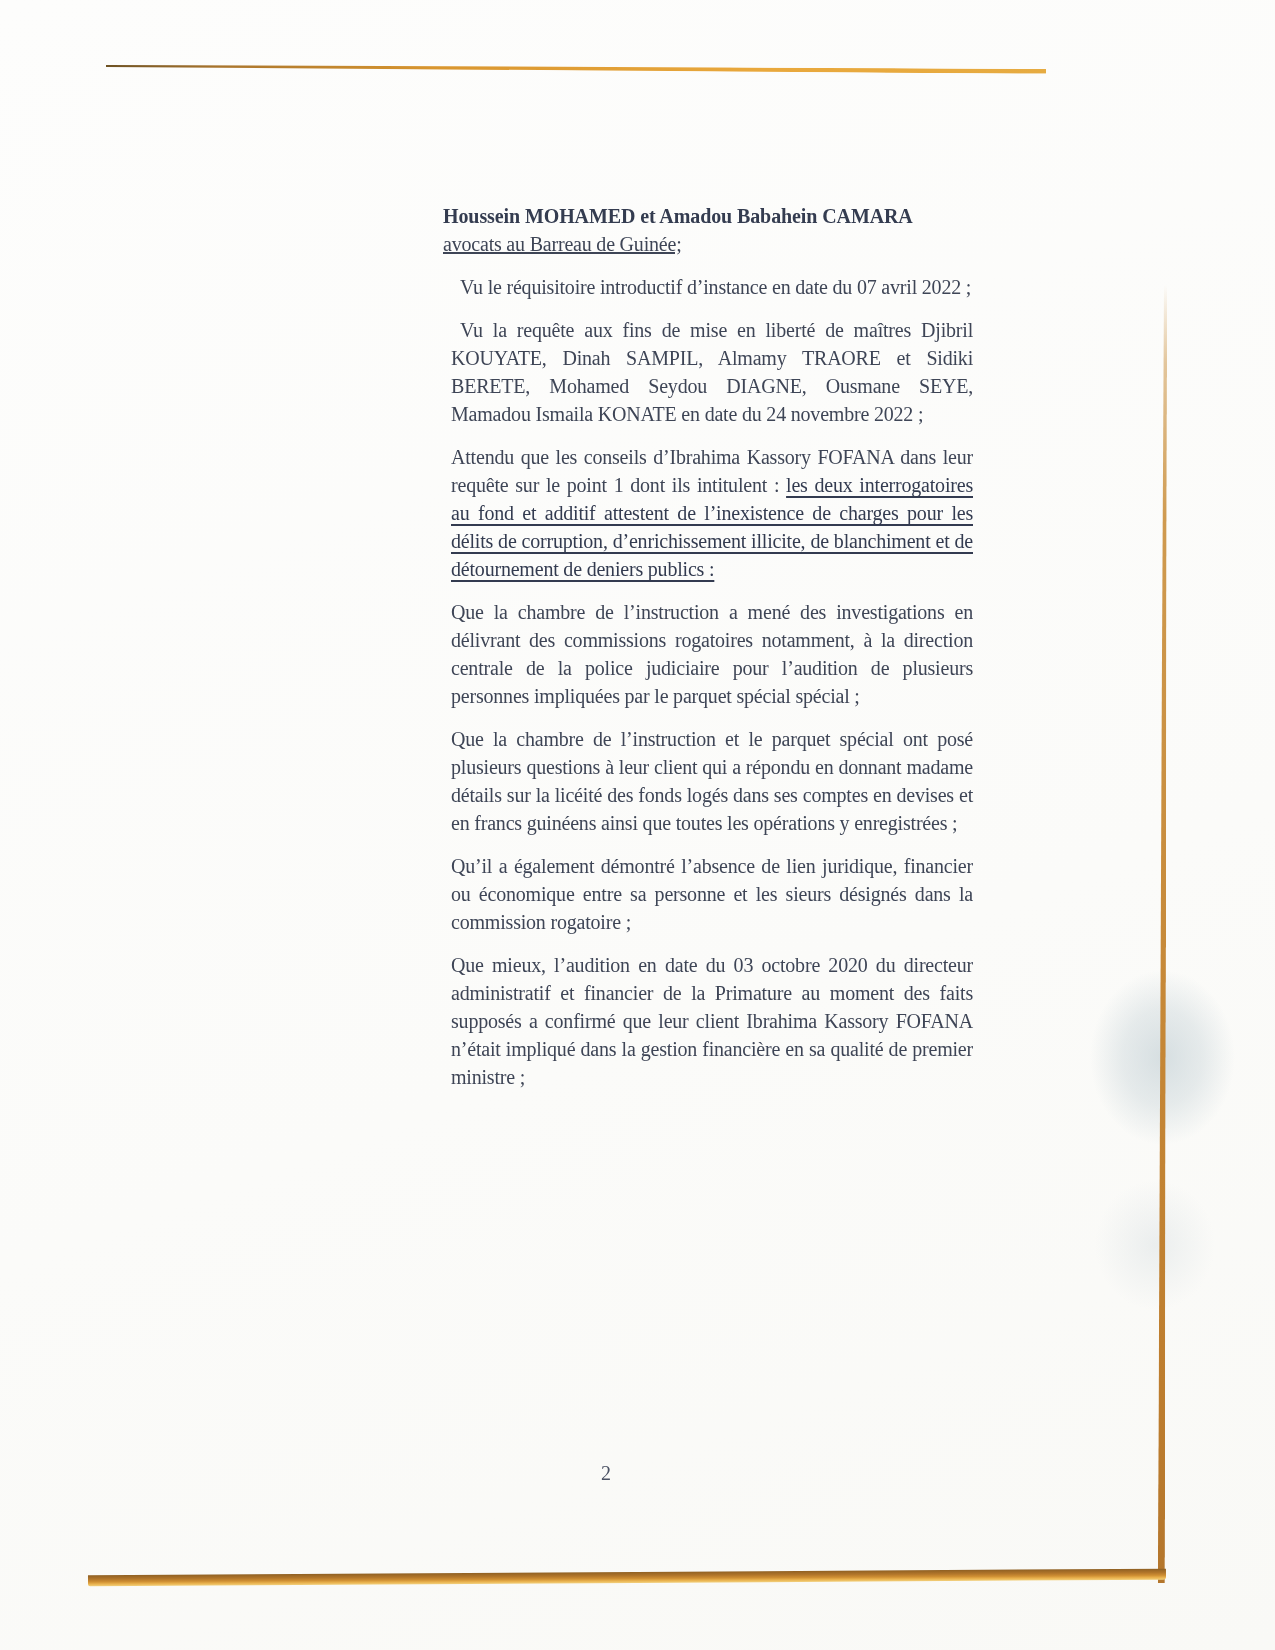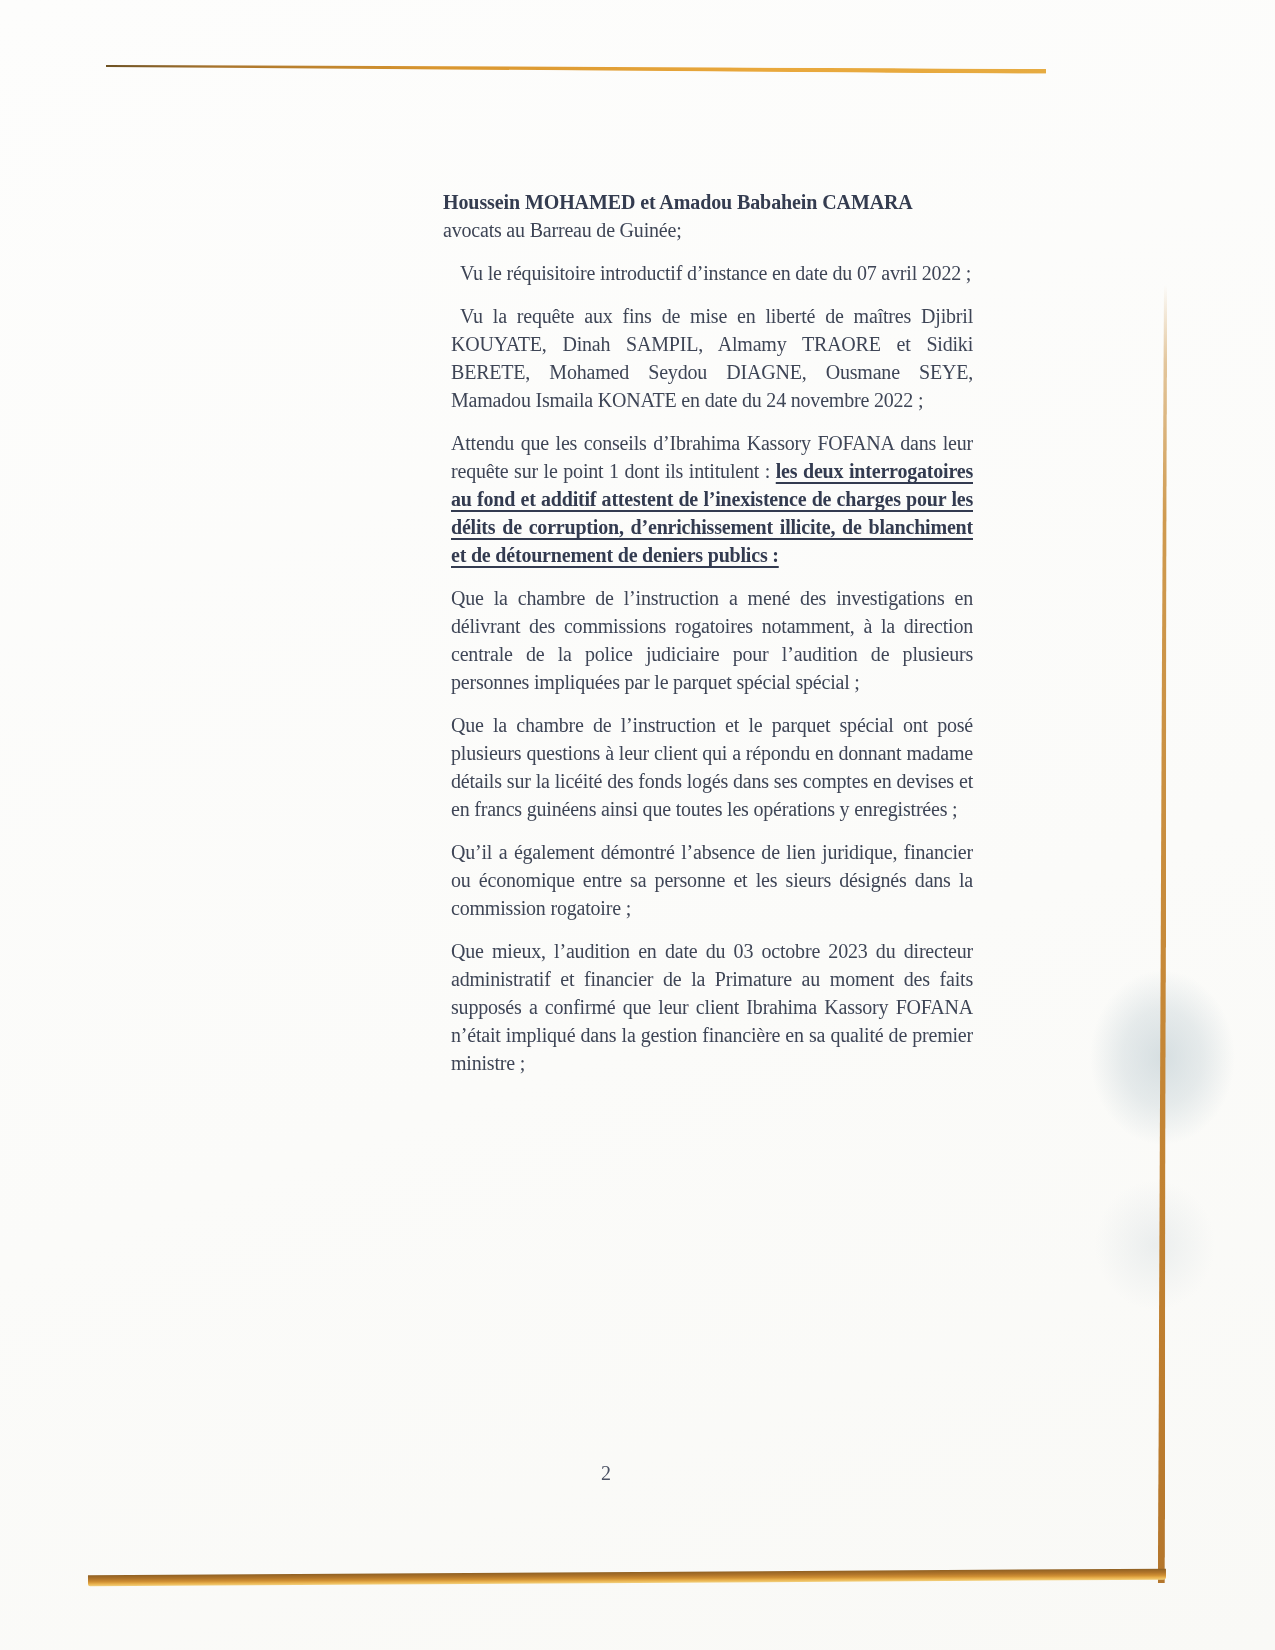--- a/index.html
+++ b/index.html
@@ -43,36 +43,36 @@
     background: radial-gradient(closest-side, rgba(190,204,210,0.60) 0%, rgba(190,204,210,0.35) 55%, rgba(190,204,210,0) 100%);
   }
   .smudge-2 {
     position: absolute; left: 1095px; top: 1180px;
     width: 120px; height: 130px; border-radius: 50%;
     background: radial-gradient(closest-side, rgba(195,206,212,0.28) 0%, rgba(195,206,212,0) 100%);
   }
   
   .text-column {
     position: absolute;
-    left: 443px; top: 188px; width: 530px;
+    left: 443px; top: 202px; width: 530px;
     color: #3e4556;
     font-size: 20px;
     line-height: 28px;
     letter-spacing: -0.2px;
   }
   .text-column p {
     margin: 0 0 15px 8px;
     text-align: justify;
   }
   .header-block { margin: 0 0 15px 0; text-align: left; }
   .header-names { font-weight: bold; color: #343c50; letter-spacing: -0.1px; }
-  .header-sub { color: #3e4556; }
+  .header-sub { color: #3e4556; text-decoration: underline; }
   .indent { text-indent: 9px; }
   .emph {
-    font-weight: bold;
+    font-weight: normal;
     color: #333b50;
     text-decoration: underline;
     text-decoration-thickness: 2px;
     text-underline-offset: 4px;
   }
   .page-number {
     position: absolute;
     left: 601px; top: 1462px;
     font-size: 20px; color: #4a5163;
   }
@@ -101,20 +101,20 @@
 
     <p><span>Attendu que les conseils d’Ibrahima Kassory FOFANA dans leur requête sur le point 1 dont ils intitulent : </span><span class="emph">les deux interrogatoires au fond et additif attestent de l’inexistence de charges pour les délits de corruption, d’enrichissement illicite, de blanchiment et de détournement de deniers publics :</span></p>
 
     <p>Que la chambre de l’instruction a mené des investigations en délivrant des commissions rogatoires notamment, à la direction centrale de la police judiciaire pour l’audition de plusieurs personnes impliquées par le parquet spécial spécial ;</p>
 
 
     <p>Que la chambre de l’instruction et le parquet spécial ont posé plusieurs questions à leur client qui a répondu en donnant madame détails sur la licéité des fonds logés dans ses comptes en devises et en francs guinéens ainsi que toutes les opérations y enregistrées ;</p>
 
     <p>Qu’il a également démontré l’absence de lien juridique, financier ou économique entre sa personne et les sieurs désignés dans la commission rogatoire ;</p>
 
-    <p>Que mieux, l’audition en date du 03 octobre 2023 du directeur administratif et financier de la Primature au moment des faits supposés a confirmé que leur client Ibrahima Kassory FOFANA n’était impliqué dans la gestion financière en sa qualité de premier ministre ;</p>
+    <p>Que mieux, l’audition en date du 03 octobre 2020 du directeur administratif et financier de la Primature au moment des faits supposés a confirmé que leur client Ibrahima Kassory FOFANA n’était impliqué dans la gestion financière en sa qualité de premier ministre ;</p>
 
 
   </div>
 
   <div class="page-number">2</div>
 
 </div>
 
 </body></html>

